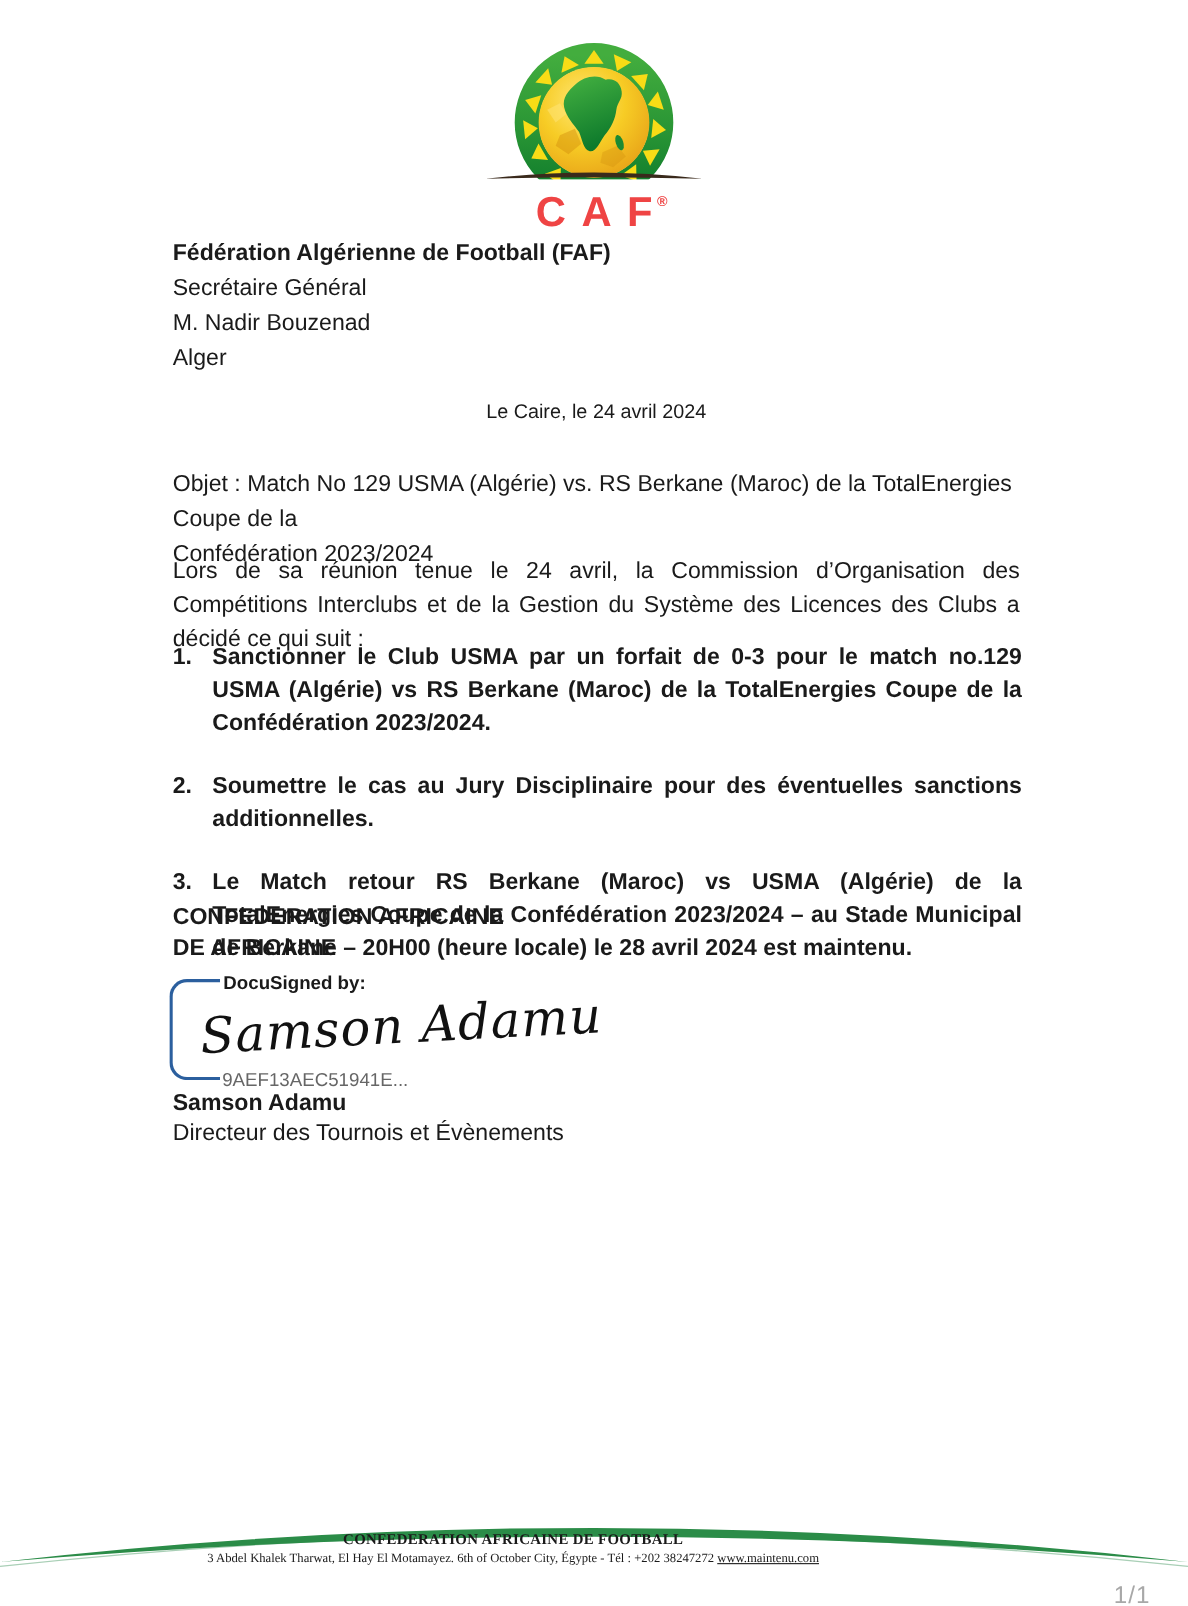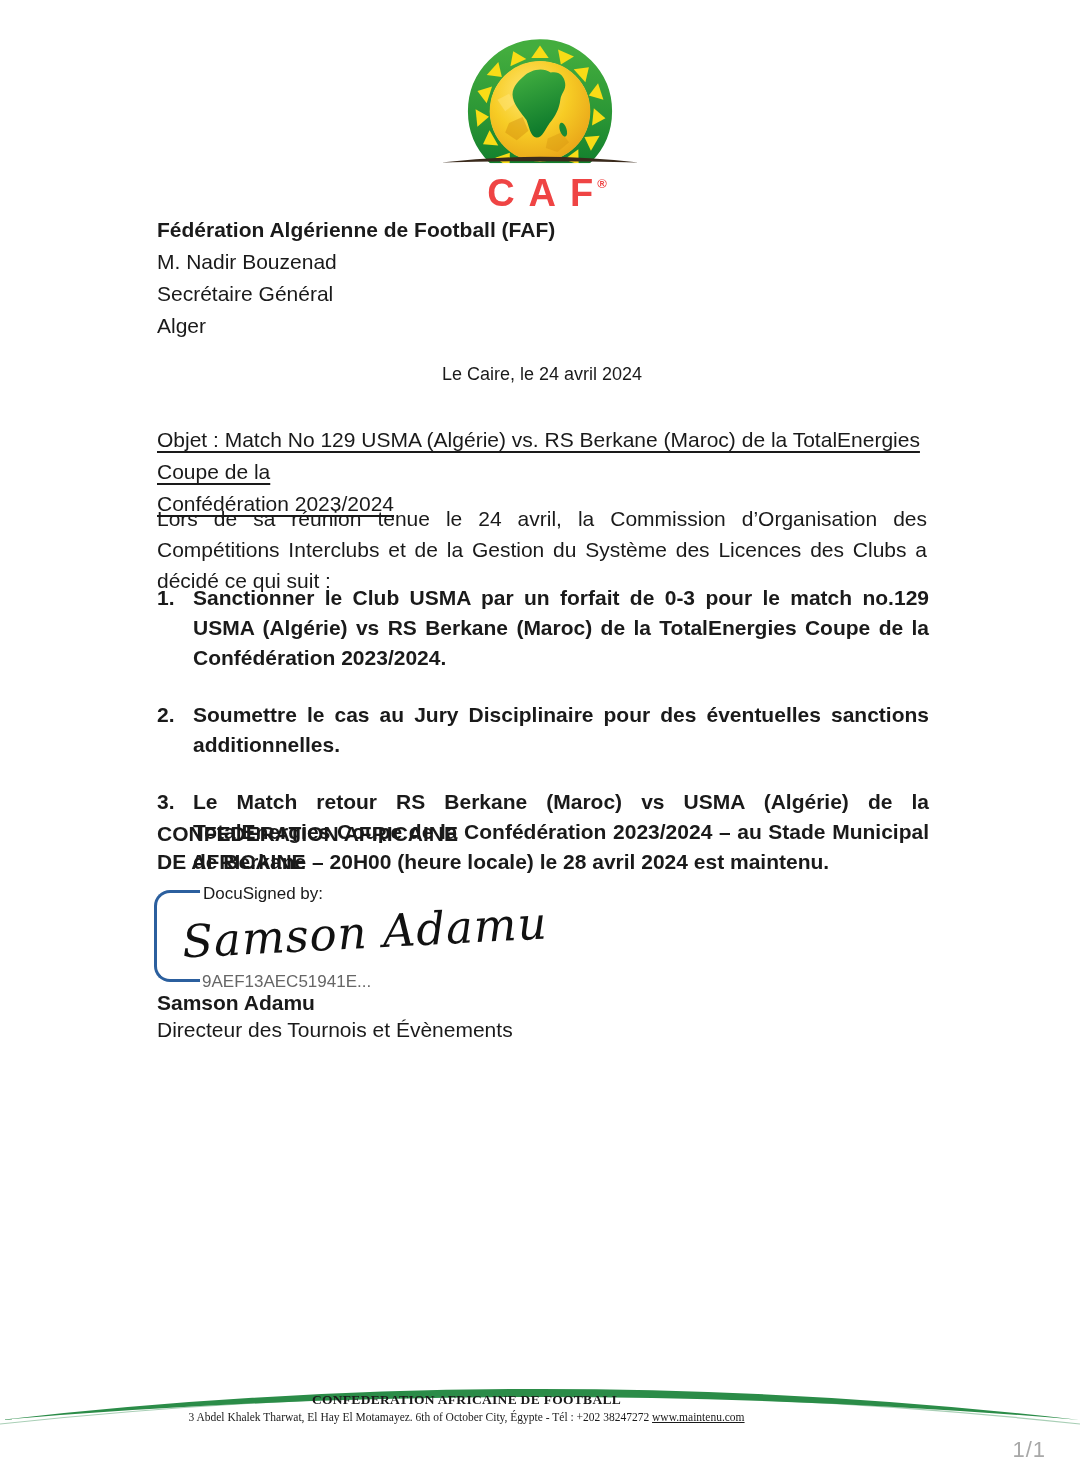--- a/index.html
+++ b/index.html
@@ -60,21 +60,20 @@
 
   .subject {
     position: absolute;
     left: 157px;
     top: 424px;
     width: 775px;
     font-size: 21px;
     line-height: 32px;
   }
   .subject .u {
-    text-decoration: underline;
     text-decoration-thickness: 1.5px;
     text-underline-offset: 4px;
   }
 
   .intro {
     position: absolute;
     left: 157px;
     top: 503px;
     width: 770px;
     font-size: 21px;
@@ -116,21 +115,21 @@
     height: 92px;
     border: 3px solid #2b5f9e;
     border-right: none;
     border-radius: 16px 0 0 16px;
   }
   .ds-label {
     position: absolute;
     left: 203px;
     top: 884px;
     font-size: 17px;
-    font-weight: normal;
+    font-weight: bold;
   }
   .ds-script {
     position: absolute;
     left: 182px;
     top: 906px;
     font-family: "DejaVu Serif", serif;
     font-style: italic;
     font-size: 45px;
     color: #111111;
     transform: rotate(-3deg);
@@ -250,22 +249,22 @@
 
       <path d="M8,137 Q110,125 212,137 Q110,134 8,137 Z" fill="#3a2a1c"></path>
 
       <rect x="0" y="137.5" width="220" height="20" fill="#ffffff"></rect>
     </svg>
     <div class="logo-text"><span>CAF</span><sup>®</sup></div>
   </div>
 
   <div class="recipient">
     <div class="org">Fédération Algérienne de Football (FAF)</div>
+    <div>Secrétaire Général</div>
     <div>M. Nadir Bouzenad</div>
-    <div>Secrétaire Général</div>
     <div>Alger</div>
   </div>
 
   <div class="date-line">Le Caire, le 24 avril 2024</div>
 
   <div class="subject">
     <div class="u">Objet : Match No 129 USMA (Algérie) vs. RS Berkane (Maroc) de la TotalEnergies Coupe de la</div>
     <div class="u">Confédération 2023/2024</div>
   </div>
 

